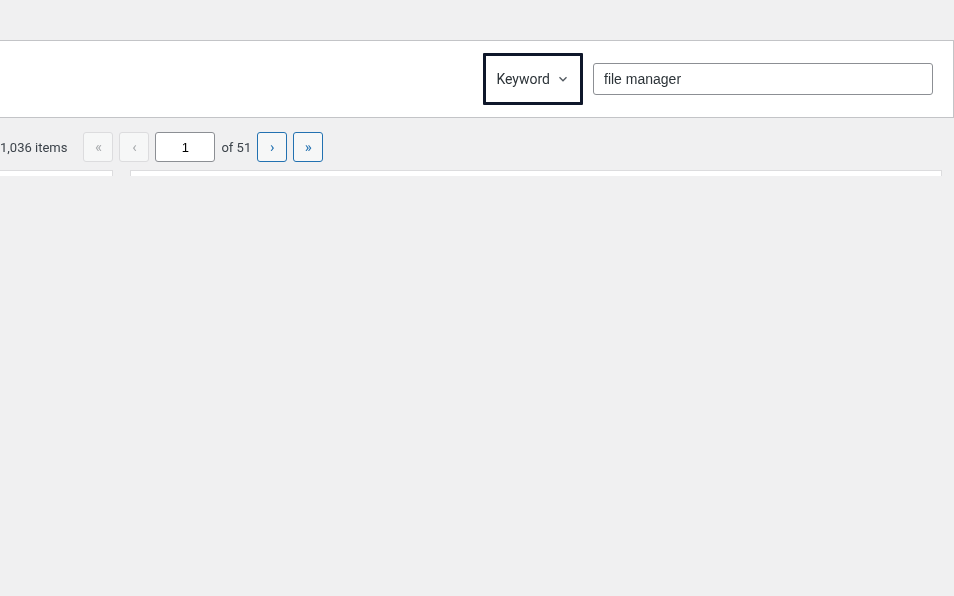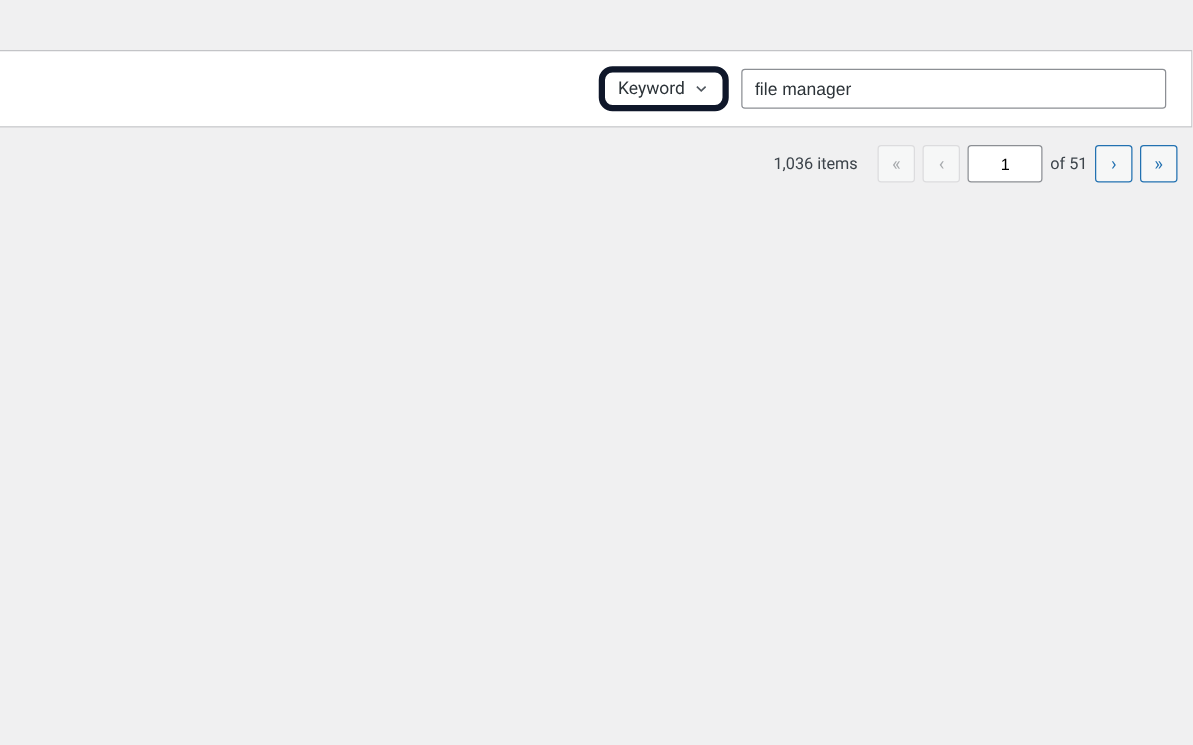--- a/index.html
+++ b/index.html
@@ -23,23 +23,23 @@
     display: flex;
     flex-direction: row;
     justify-content: flex-end;
     align-items: center;
     gap: 10px;
   }
   .type-select {
     display: flex;
     align-items: center;
     gap: 6px;
-    border: 5px solid #0f172a;
-    border-radius: 11px;
-    padding: 5px 10px;
+    border: 3px solid #0f172a;
+    border-radius: 1px;
+    padding: 15px 10px;
     font-size: 14px;
     color: #2c3338;
     background: #fff;
     min-height: 32px;
   }
   .type-select .chev { width: 14px; height: 14px; }
   .search-input {
     border: 1px solid #8c8f94;
     border-radius: 3px;
     font-size: 14px;
@@ -48,21 +48,20 @@
     min-height: 32px;
     color: #2c3338;
     outline: none;
     background: #fff;
   }
 
   
   .tablenav {
     padding: 14px 12px 14px 0;
     display: flex;
-    justify-content: flex-end;
     align-items: center;
     gap: 10px;
     color: #3c434a;
   }
   .tablenav .count { font-size: 13px; margin-right: 6px; }
   .pager { display: flex; align-items: center; gap: 6px; }
   .pgbtn {
     width: 30px; height: 30px;
     display: inline-flex; align-items: center; justify-content: center;
     border: 1px solid #dcdcde;

